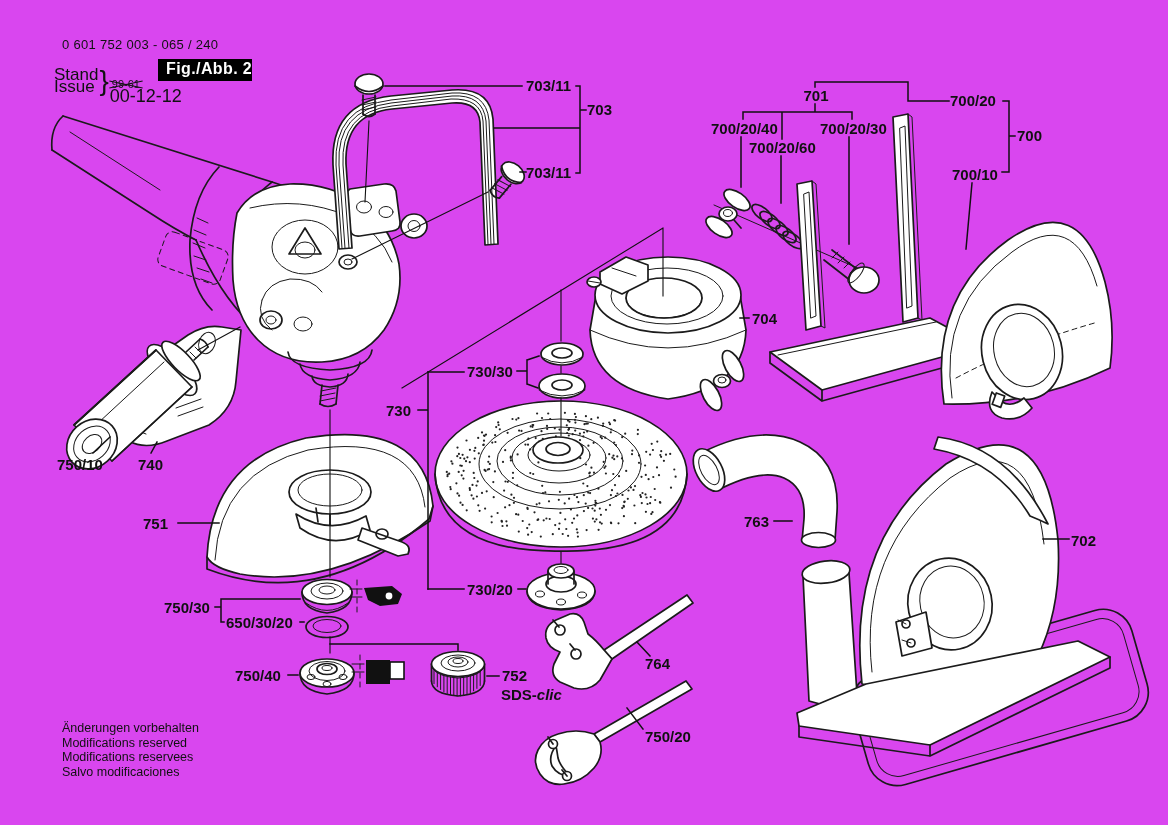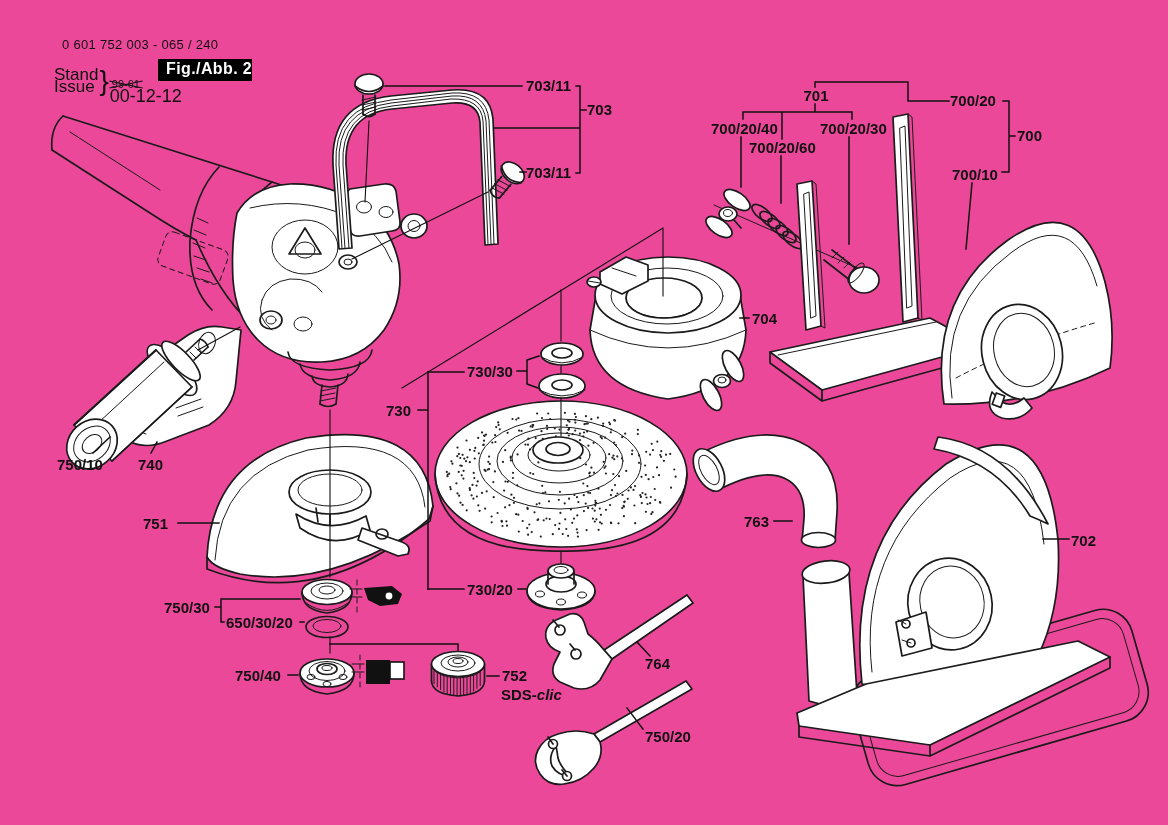--- a/index.html
+++ b/index.html
@@ -1,16 +1,16 @@
 <!DOCTYPE html>
 <html><head>
 <meta charset="utf-8">
 <style>
   html,body{margin:0;padding:0;background:#fff;}
-  .page{position:relative;width:1168px;height:825px;background:#ec4899;overflow:hidden;
+  .page{position:relative;width:1168px;height:825px;background:#d946ef;overflow:hidden;
         font-family:"Liberation Sans",sans-serif;color:#111;}
   .page svg{position:absolute;left:0;top:0;}
   
   .s{fill:none;stroke:#1b1b1b;stroke-width:1.7;stroke-linecap:round;stroke-linejoin:round;}
   .sw{fill:#ffffff;stroke:#1b1b1b;stroke-width:1.7;stroke-linecap:round;stroke-linejoin:round;}
   .t{fill:none;stroke:#1b1b1b;stroke-width:1;stroke-linecap:round;stroke-linejoin:round;}
   .ld{fill:none;stroke:#111;stroke-width:1.5;stroke-linecap:square;}
   .thin{stroke-width:1.1;}
   .dash{stroke-dasharray:5 4;}
   .blk{fill:#111;stroke:none;}
@@ -743,14 +743,20 @@
       <text class="lbl" x="235" y="681">750/40</text>
       <text class="lbl" x="502" y="681">752</text>
       <text class="lbl" x="501" y="700"><tspan>SDS-</tspan><tspan font-style="italic">clic</tspan></text>
       <text class="lbl" x="645" y="669">764</text>
       <text class="lbl" x="645" y="742">750/20</text>
       <text class="lbl" x="744" y="527">763</text>
       <text class="lbl" x="1071" y="546">702</text>
     </g>
   </svg>
 
+  <div class="footer">
+    <div>Änderungen vorbehalten</div>
+    <div>Modifications reserved</div>
+    <div>Modifications reservees</div>
+    <div>Salvo modificaciones</div>
+  </div>
 
 </div>
 
 </body></html>

